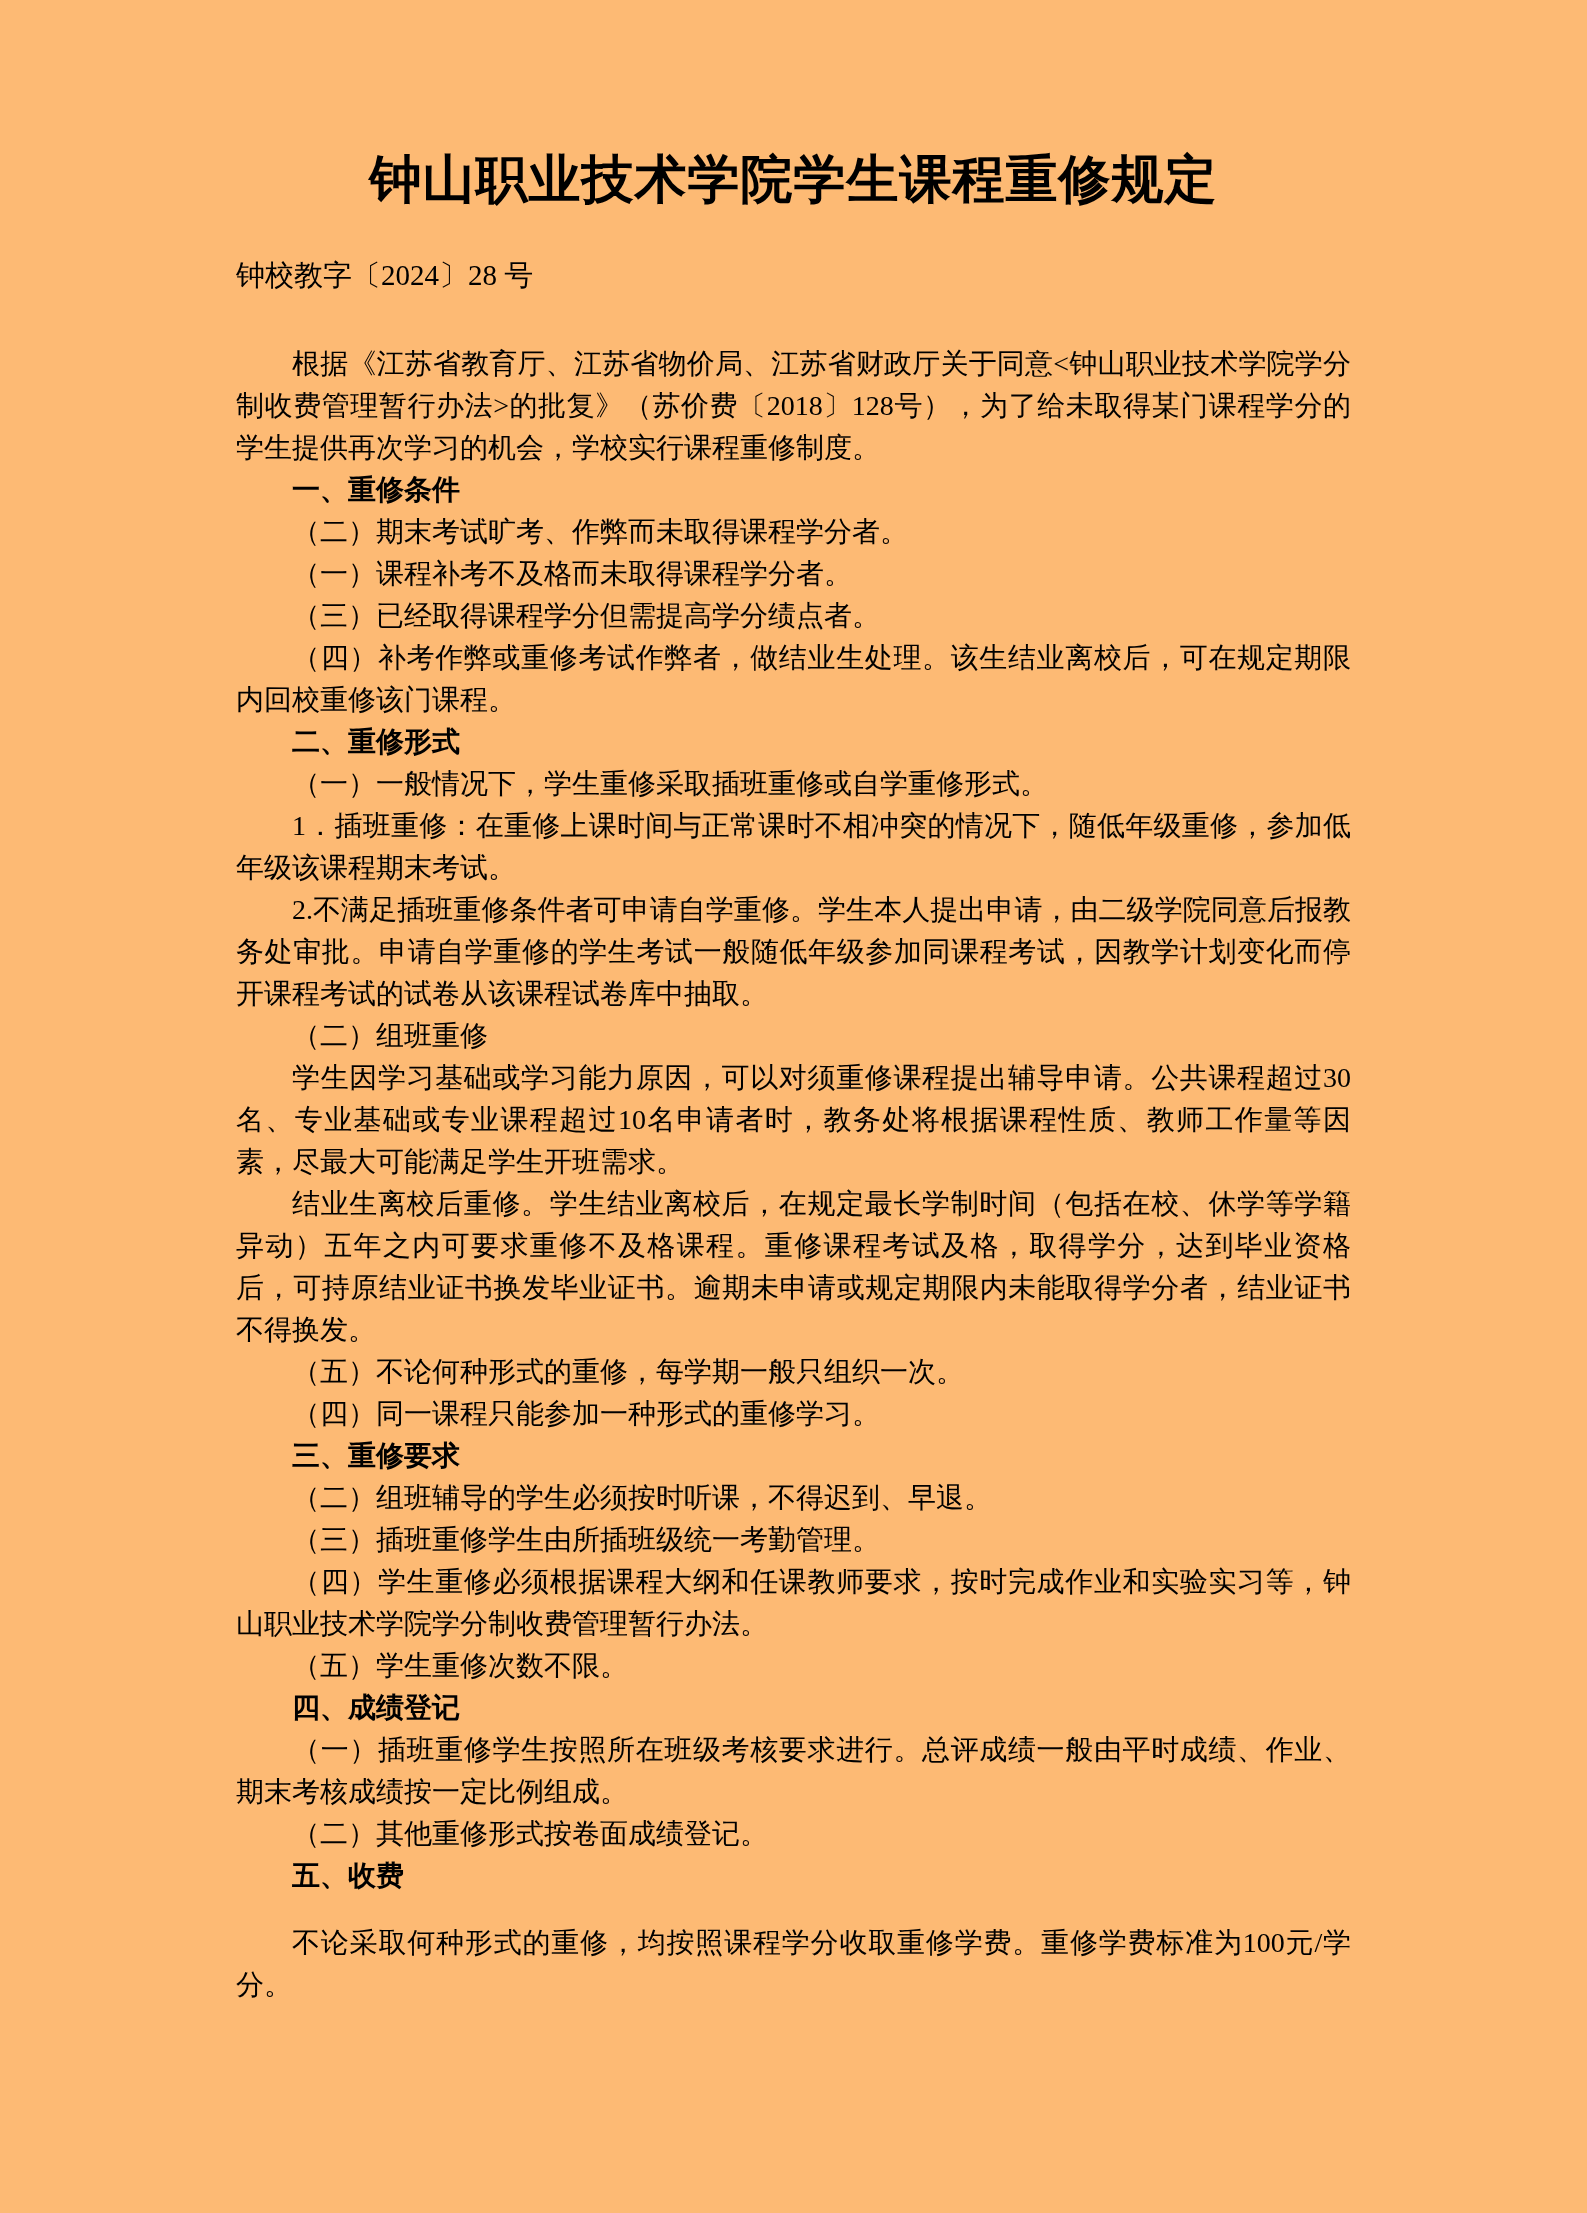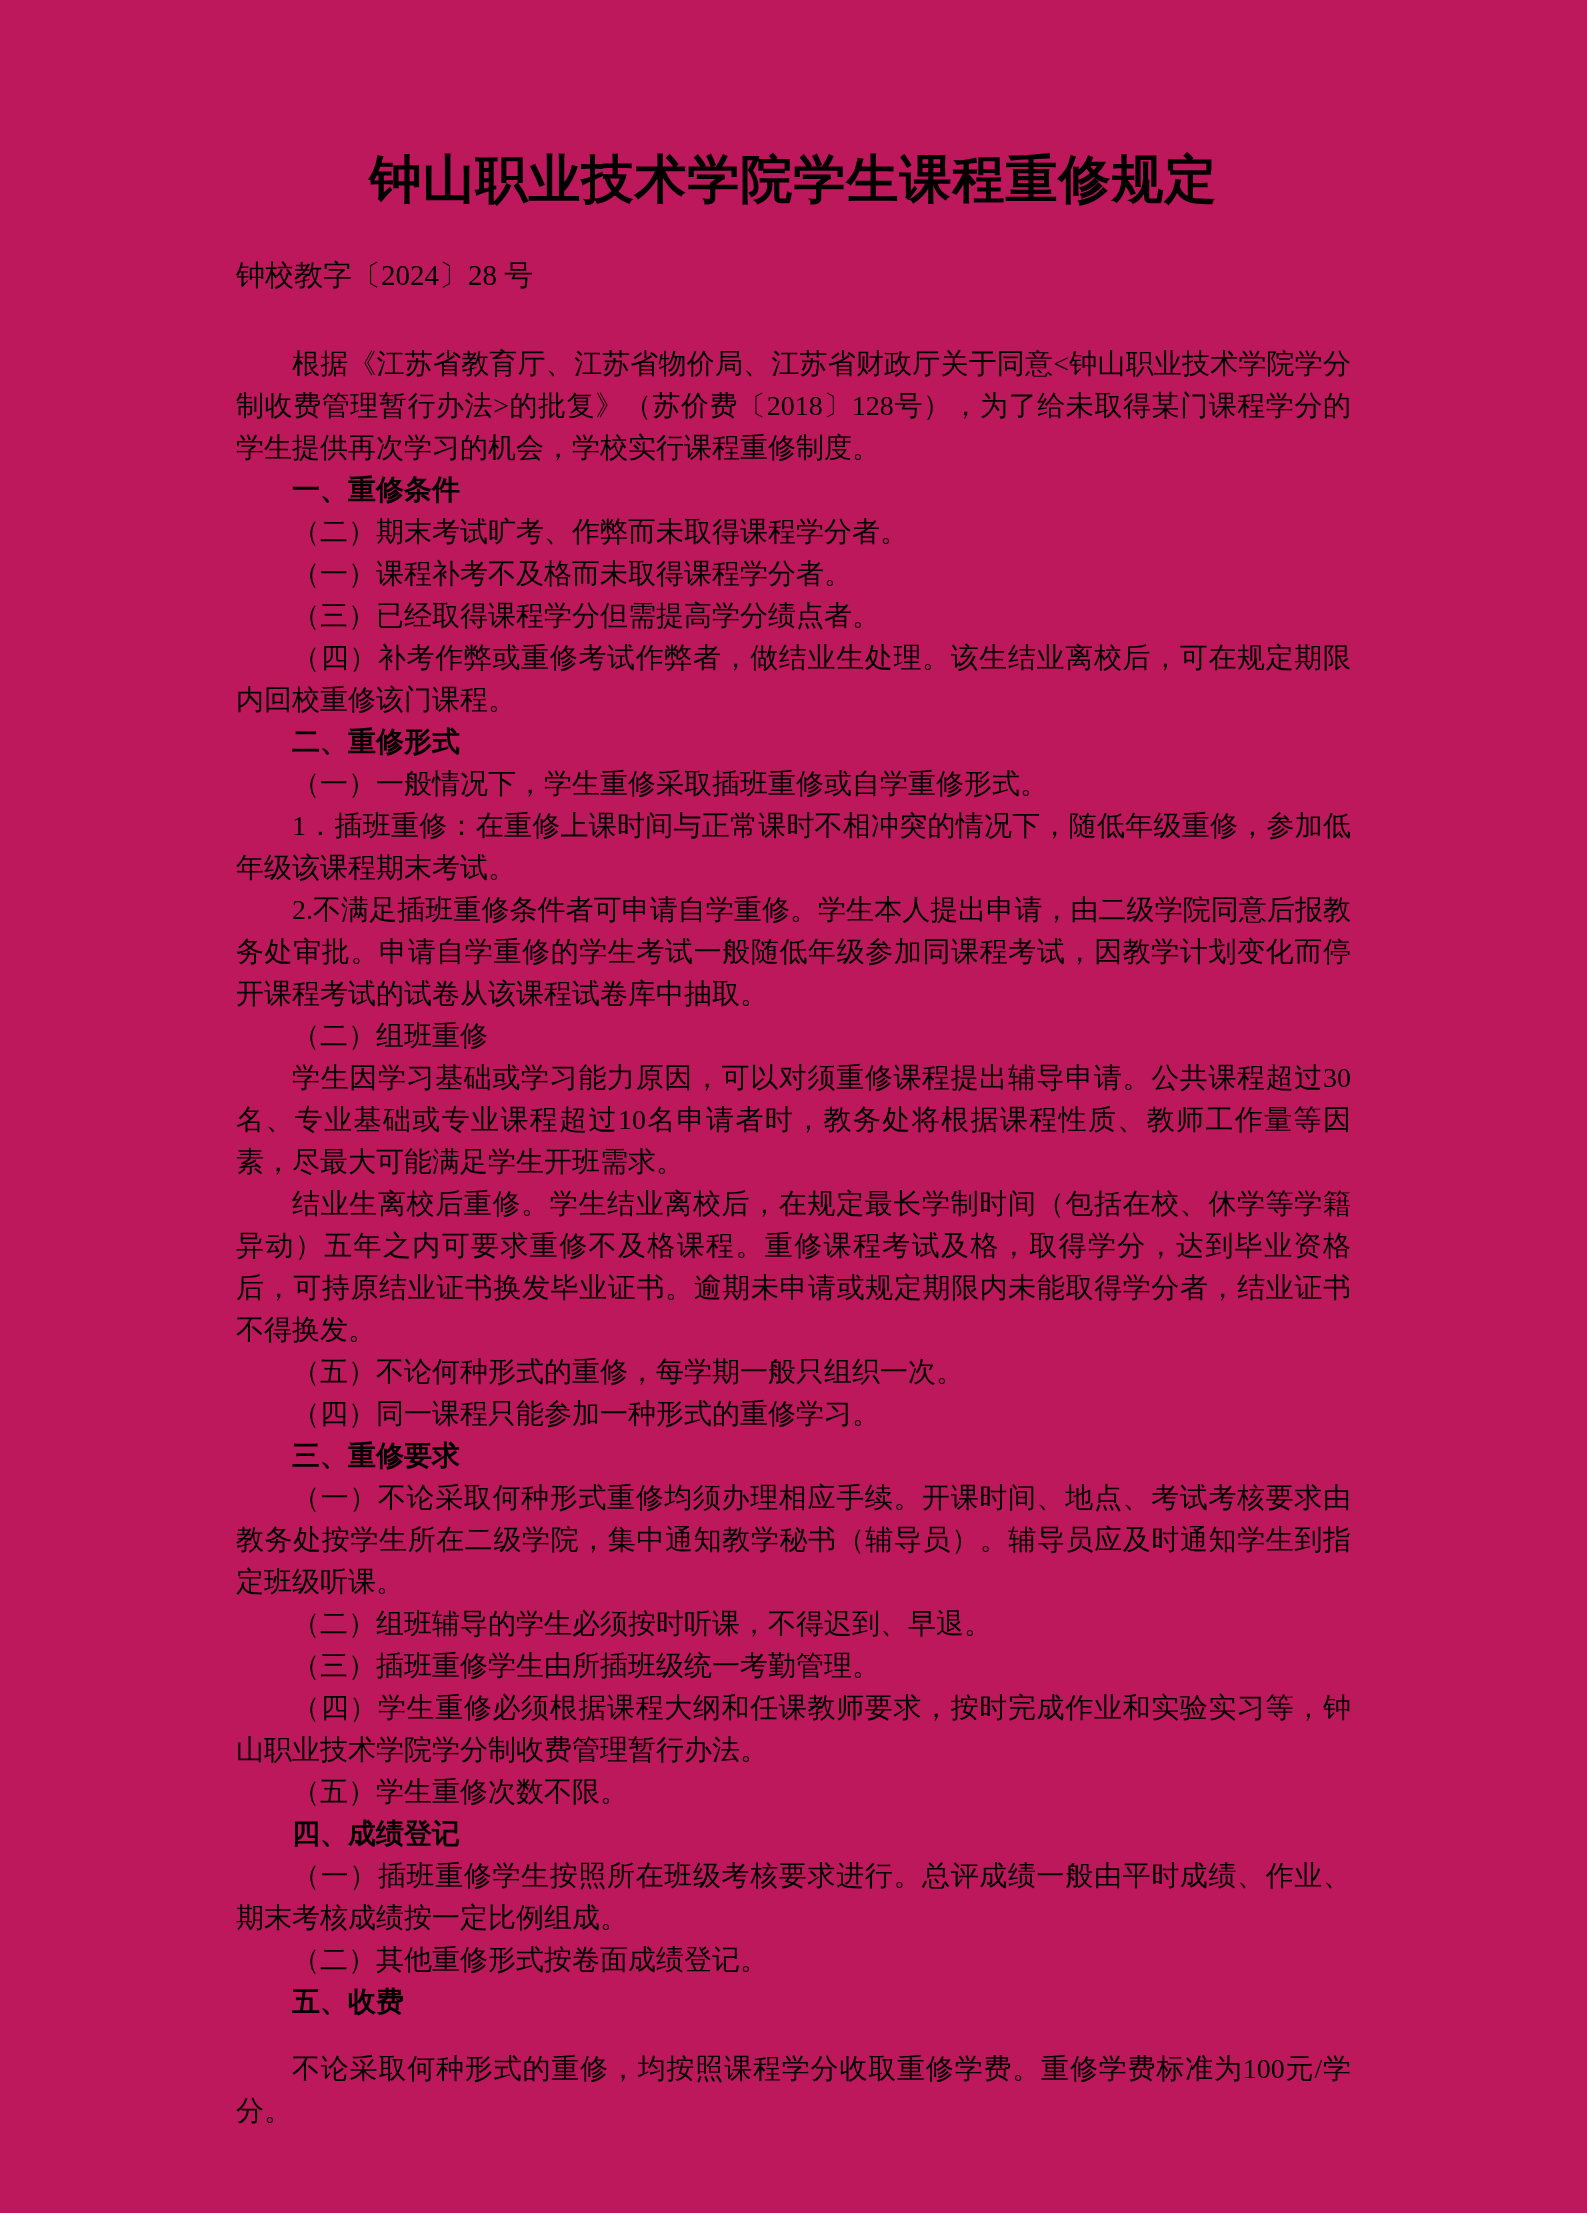--- a/index.html
+++ b/index.html
@@ -1,20 +1,20 @@
 <!DOCTYPE html>
 <html><head>
 <meta charset="utf-8">
 <style>
   html, body { margin: 0; padding: 0; background: #ffffff; }
   .page {
     position: relative;
     width: 1587px;
     height: 2213px;
-    background: #be185d;
+    background: #fdba74;
     color: #000000;
     overflow: hidden;
     box-sizing: border-box;
     padding-top: 150px;
     font-family: "Liberation Serif", "DejaVu Serif", serif;
   }
   .content { width: 1115px; margin: 0 auto; }
   .doc-title {
     margin: 0;
     font-size: 52px;
@@ -59,21 +59,20 @@
       <p class="heading">二、重修形式</p>
       <p>（一）一般情况下，学生重修采取插班重修或自学重修形式。</p>
       <p>1．插班重修：在重修上课时间与正常课时不相冲突的情况下，随低年级重修，参加低年级该课程期末考试。</p>
       <p>2.不满足插班重修条件者可申请自学重修。学生本人提出申请，由二级学院同意后报教务处审批。申请自学重修的学生考试一般随低年级参加同课程考试，因教学计划变化而停开课程考试的试卷从该课程试卷库中抽取。</p>
       <p>（二）组班重修</p>
       <p>学生因学习基础或学习能力原因，可以对须重修课程提出辅导申请。公共课程超过30名、专业基础或专业课程超过10名申请者时，教务处将根据课程性质、教师工作量等因素，尽最大可能满足学生开班需求。</p>
       <p>结业生离校后重修。学生结业离校后，在规定最长学制时间（包括在校、休学等学籍异动）五年之内可要求重修不及格课程。重修课程考试及格，取得学分，达到毕业资格后，可持原结业证书换发毕业证书。逾期未申请或规定期限内未能取得学分者，结业证书不得换发。</p>
       <p>（五）不论何种形式的重修，每学期一般只组织一次。</p>
       <p>（四）同一课程只能参加一种形式的重修学习。</p>
       <p class="heading">三、重修要求</p>
-      <p>（一）不论采取何种形式重修均须办理相应手续。开课时间、地点、考试考核要求由教务处按学生所在二级学院，集中通知教学秘书（辅导员）。辅导员应及时通知学生到指定班级听课。</p>
       <p>（二）组班辅导的学生必须按时听课，不得迟到、早退。</p>
       <p>（三）插班重修学生由所插班级统一考勤管理。</p>
       <p>（四）学生重修必须根据课程大纲和任课教师要求，按时完成作业和实验实习等，钟山职业技术学院学分制收费管理暂行办法。</p>
       <p>（五）学生重修次数不限。</p>
       <p class="heading">四、成绩登记</p>
       <p>（一）插班重修学生按照所在班级考核要求进行。总评成绩一般由平时成绩、作业、期末考核成绩按一定比例组成。</p>
       <p>（二）其他重修形式按卷面成绩登记。</p>
       <p class="heading">五、收费</p>
       <p class="final">不论采取何种形式的重修，均按照课程学分收取重修学费。重修学费标准为100元/学分。</p>
     </div>

